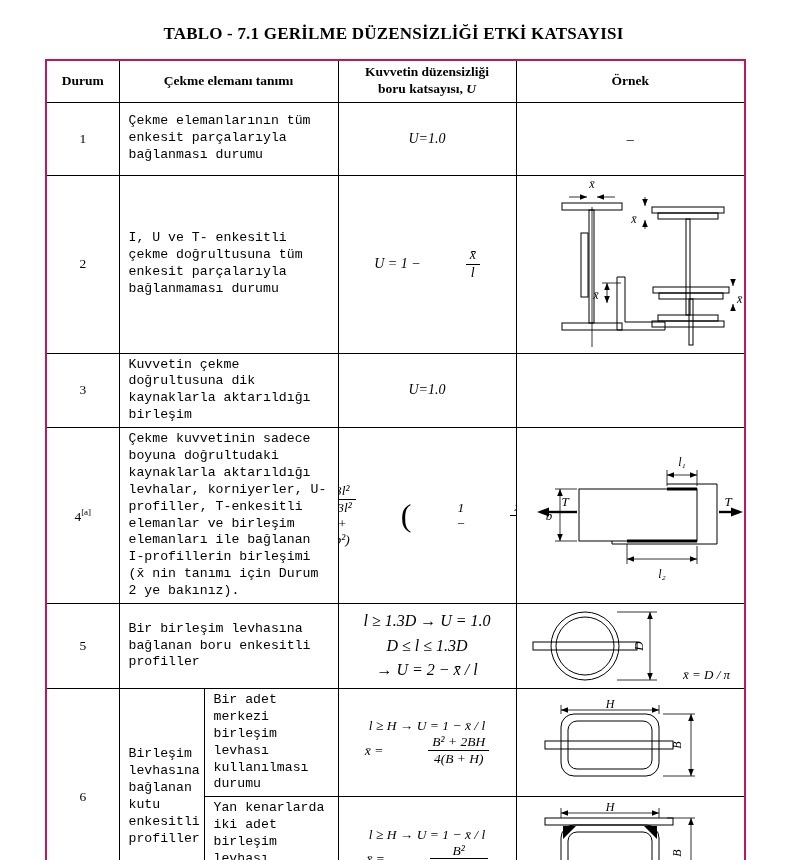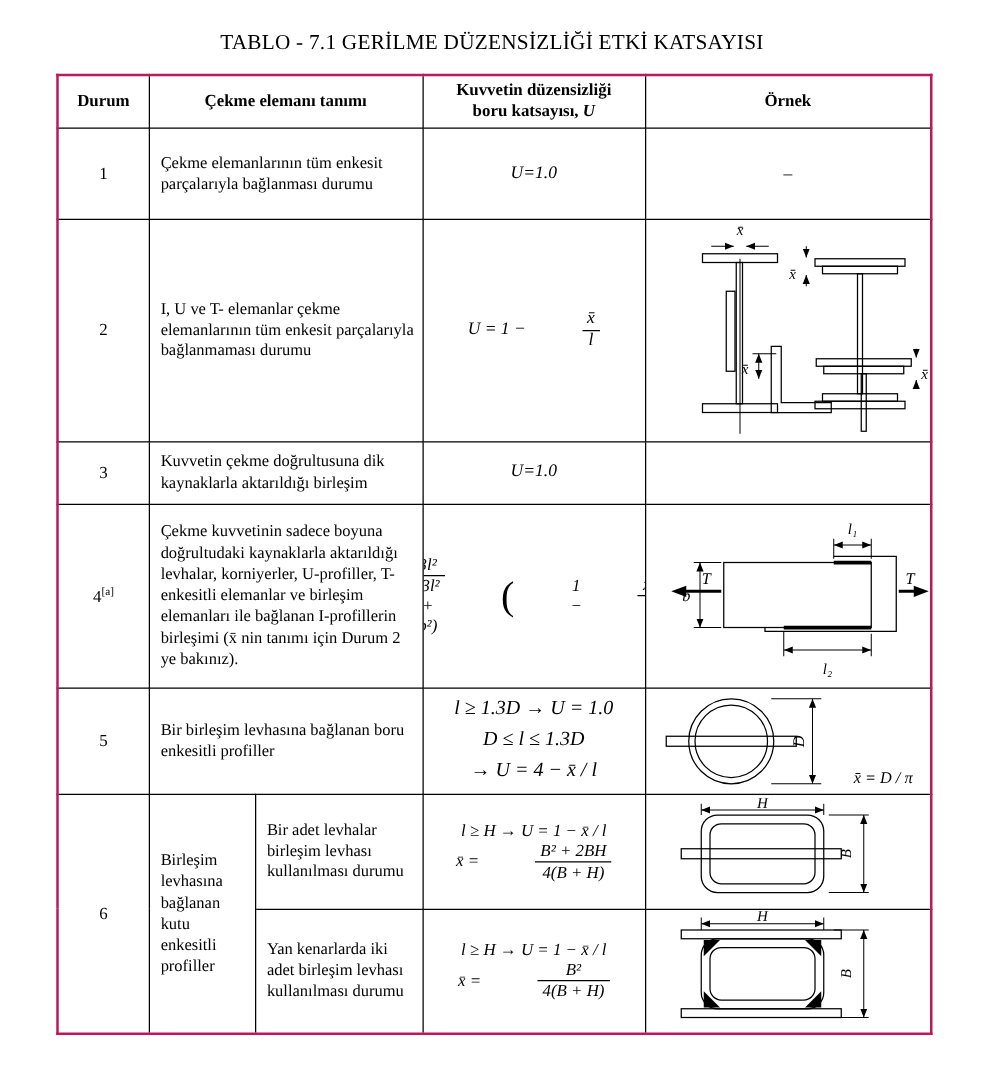--- a/index.html
+++ b/index.html
@@ -1,24 +1,24 @@
 <!DOCTYPE html>
 <html><head>
 <meta charset="utf-8">
 <style>
   html,body{margin:0;padding:0;background:#ffffff;}
   body{width:787px;height:860px;font-family:"Liberation Serif",serif;color:#000;}
   .page{position:relative;width:787px;height:860px;overflow:hidden;}
-  .title{padding-top:24px;text-align:center;font-weight:normal;font-size:17px;letter-spacing:.2px;}
+  .title{padding-top:24px;text-align:center;font-weight:bold;font-size:17px;letter-spacing:.2px;}
   table.main{border-collapse:collapse;table-layout:fixed;margin:15px 0 0 45px;width:700px;border:2px solid #be185d;}
   td,th{border:1px solid #000;vertical-align:middle;overflow:hidden;}
   th{font-size:13.5px;font-weight:bold;text-align:center;padding:2px 4px;line-height:1.25;}
   .c-durum{text-align:center;font-size:13.5px;}
   .c-durum sup{font-size:9px;}
-  .c-tanim{font-size:13.2px;padding:3px 6px 3px 9px;line-height:1.28;}
+  .c-tanim{font-size:13.2px;padding:3px 6px 3px 9px;line-height:1.28;font-family:Liberation Mono, monospace;}
   .c-formula{text-align:center;font-size:14px;padding:2px 3px;}
   .c-ornek{text-align:center;padding:0;}
   .c-ornek svg{display:block;margin:0 auto;}
   .math{font-family:"Liberation Serif",serif;font-style:italic;}
   .mrow{display:flex;align-items:center;justify-content:center;gap:43px;}
   .mrow>span{margin:0 1px;}
   .frac{display:inline-block;vertical-align:middle;text-align:center;margin:0 3px;}
   .frac>span{display:block;padding:0 4px;line-height:1.18;}
   .frac .fnum{border-bottom:1px solid #000;}
   .bigp{font-size:32px;font-style:normal;font-weight:400;line-height:.9;}
@@ -68,21 +68,21 @@
 
     <tr style="height:73px">
       <td class="c-durum">1</td>
       <td class="c-tanim" colspan="2">Çekme elemanlarının tüm enkesit parçalarıyla bağlanması durumu</td>
       <td class="c-formula"><span class="math">U=1.0</span></td>
       <td class="c-ornek"><span class="dash">–</span></td>
     </tr>
 
     <tr style="height:178px">
       <td class="c-durum">2</td>
-      <td class="c-tanim" colspan="2">I, U ve T- elemanlar çekme elemanlarının tüm enkesit parçalarıyla bağlanmaması durumu</td>
+      <td class="c-tanim" colspan="2">I, U ve T- enkesitli çekme doğrultusuna tüm enkesit parçalarıyla bağlanmaması durumu</td>
       <td class="c-formula">
         <div class="mrow math">
           <span>U = 1 −</span>
           <span class="frac">
                 <span class="fnum">x̄</span>
                 <span class="fden">l</span>
               </span>
         </div>
       </td>
       <td class="c-ornek">
@@ -195,21 +195,21 @@
       </td>
     </tr>
 
     <tr style="height:85px">
       <td class="c-durum">5</td>
       <td class="c-tanim" colspan="2">Bir birleşim levhasına bağlanan boru enkesitli profiller</td>
       <td class="c-formula">
         <div class="math f-lines" style="font-size:16px">
           <div>l ≥ 1.3D  → U = 1.0</div>
           <div>D ≤ l ≤ 1.3D</div>
-          <div>→ U = 4 − x̄ / l</div>
+          <div>→ U = 2 − x̄ / l</div>
         </div>
       </td>
       <td class="c-ornek">
         <svg width="227" height="83" viewBox="0 0 227 83">
           <g>
             <circle class="ln" cx="68" cy="42" r="34"></circle>
             <circle class="ln" cx="68" cy="42" r="29"></circle>
             <rect class="ln" x="16" y="38" width="104" height="8" fill="#fff"></rect>
           </g>
           <g>
@@ -219,21 +219,21 @@
             <text x="126" y="42" text-anchor="middle" transform="rotate(-90 126 42)" style="font-size:13px">D</text>
           </g>
           <text x="166" y="75" text-anchor="start" style="font-size:13px">x̄ = D / π</text>
         </svg>
       </td>
     </tr>
 
     <tr style="height:92px">
       <td class="c-durum" rowspan="2">6</td>
       <td class="c-tanim" rowspan="2">Birleşim levhasına bağlanan kutu enkesitli profiller</td>
-      <td class="c-tanim">Bir adet levhalar birleşim levhası kullanılması durumu</td>
+      <td class="c-tanim">Bir adet merkezi birleşim levhası kullanılması durumu</td>
       <td class="c-formula">
         <div class="math" style="font-size:13.5px">
           <div>l ≥ H  → U = 1 − x̄ / l</div>
           <div class="mrow">
             <span>x̄ =</span>
             <span class="frac">
                   <span class="fnum">B² + 2BH</span>
                   <span class="fden">4(B + H)</span>
                 </span>
           </div>

